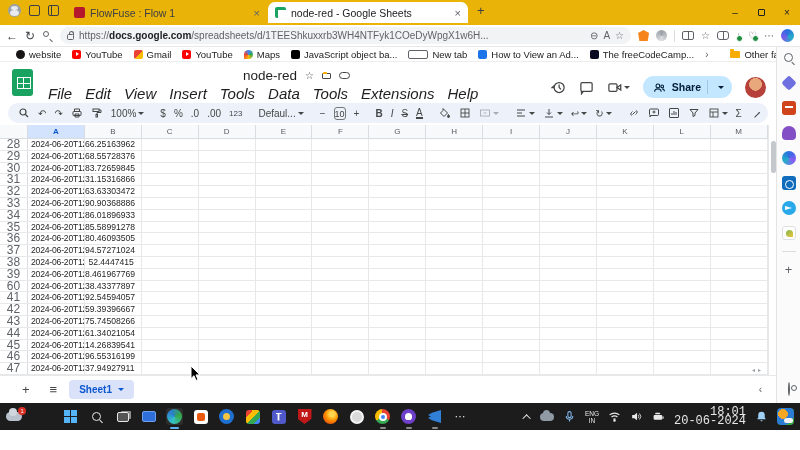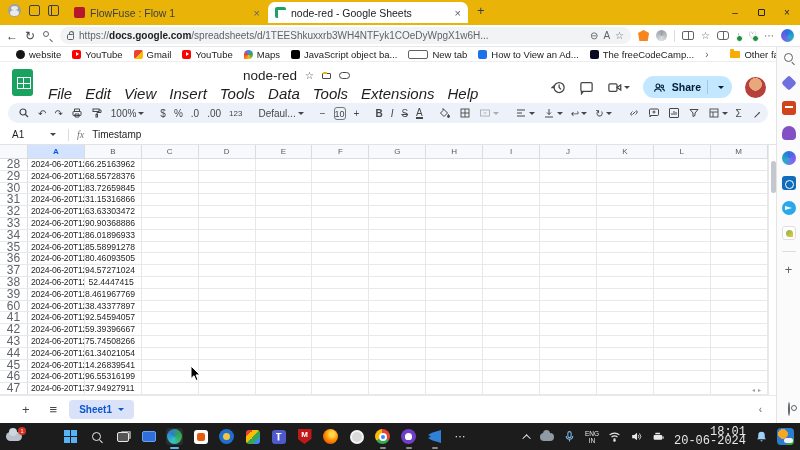--- a/index.html
+++ b/index.html
@@ -490,29 +490,20 @@
                 <path d="M4 10h16M10 10v10"></path>
               </svg>
               <span class="caret"></span>
             </span>
           <span class="tb tb-txt">Σ</span>
           <span class="tb-spacer"></span>
           <span class="chev-up"></span>
         </div>
       </div>
 
-      <div class="formulabar">
-        <span class="cellref">
-            <span>A1</span>
-            <span class="caret"></span>
-          </span>
-        <span class="vsep"></span>
-        <span class="fx">fx</span>
-        <span class="fvalue">Timestamp</span>
-      </div>
 
       <div class="gridwrap">
         <div class="ghead" id="ghead">
           <div class="corner"></div>
         <div class="colh sel">A</div>
             <div class="colh">B</div>
             <div class="colh">C</div>
             <div class="colh">D</div>
             <div class="colh">E</div>
             <div class="colh">F</div>

